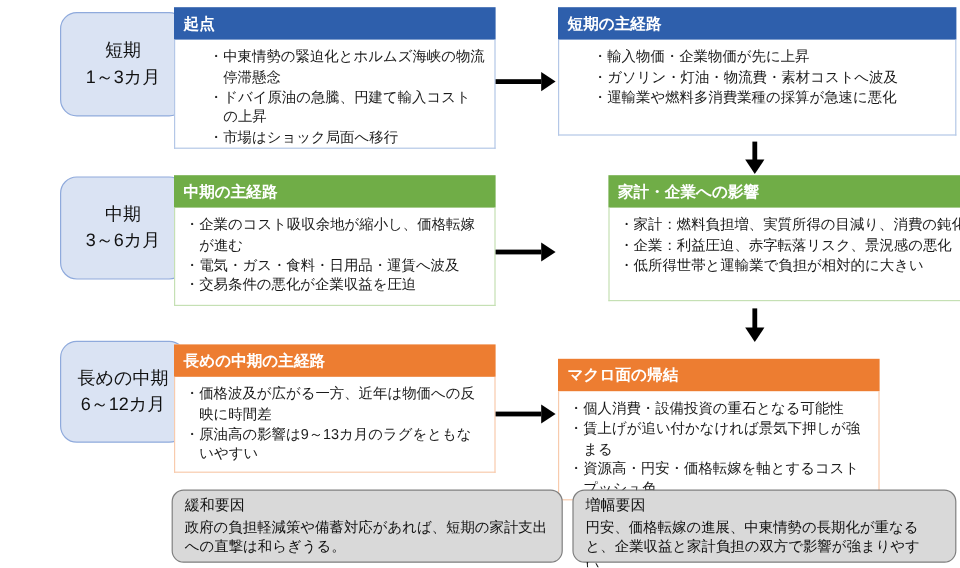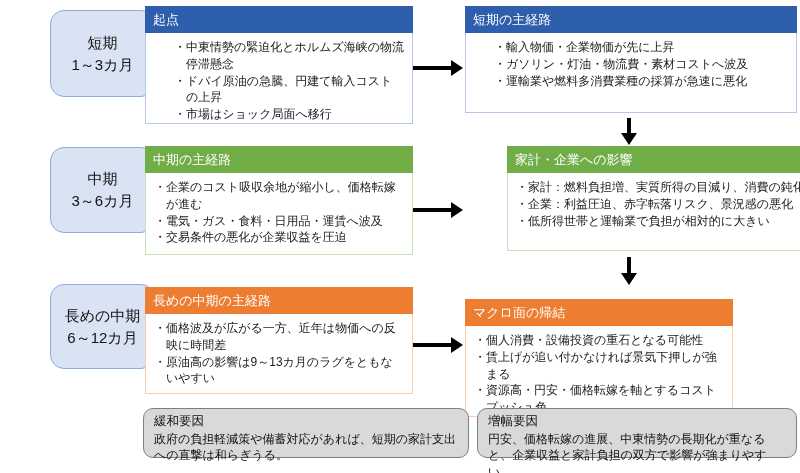--- a/index.html
+++ b/index.html
@@ -45,21 +45,21 @@
   }
   .b-origin { left:145px; top:6px;   width:268px; height:110px; }
   .b-short  { left:465px; top:6px;   width:332px; height:107px; }
   .b-mid    { left:145px; top:146px; width:268px; height:109px; }
   .b-house  { left:465px; top:146px; width:332px; height:105px;margin-left:42px; }
   .b-long   { left:145px; top:287px; width:268px; height:107px; }
   .b-macro  { left:465px; top:287px; width:268px; height:104px;margin-top:12px; }
 
   .box-header {
     flex:0 0 27px; height:27px; line-height:27px;
-    padding:0 8px; color:#fff; font-weight:normal; font-size:13px;
+    padding:0 8px; color:#fff; font-weight:bold; font-size:13px;
     white-space:nowrap; overflow:hidden;
   }
   .box-body {
     flex:1; padding:6px 8px 0 8px; border:1px solid #ccc; border-top:none;
   }
   .blue   .box-header { background:var(--blue); }
   .green  .box-header { background:var(--green); }
   .orange .box-header { background:var(--orange); }
   .blue   .box-body { border-color:var(--blue-light-border);padding-left:28px; }
   .green  .box-body { border-color:var(--green-light-border); }
@@ -93,21 +93,21 @@
     width:0; height:0;
     border-top:12px solid #000;
     border-left:8px solid transparent;
     border-right:8px solid transparent;
   }
   .va1 { left:627px; top:118px; height:16px; }
   .va2 { left:627px; top:257px; height:17px; }
 
   
   .note {
-    position:absolute; top:408px; height:50px;
+    position:absolute; top:408px; height:61px;
     background:var(--note-fill);
     border:1.5px solid var(--note-border);
     border-radius:10px;
     padding:4px 10px;
     font-size:12px; line-height:1.4; color:#111;
   }
   .note-left  { left:143px; width:326px; }
   .note-right { left:477px; width:320px; }
   .note-title { font-size:12.5px; }
 </style>

